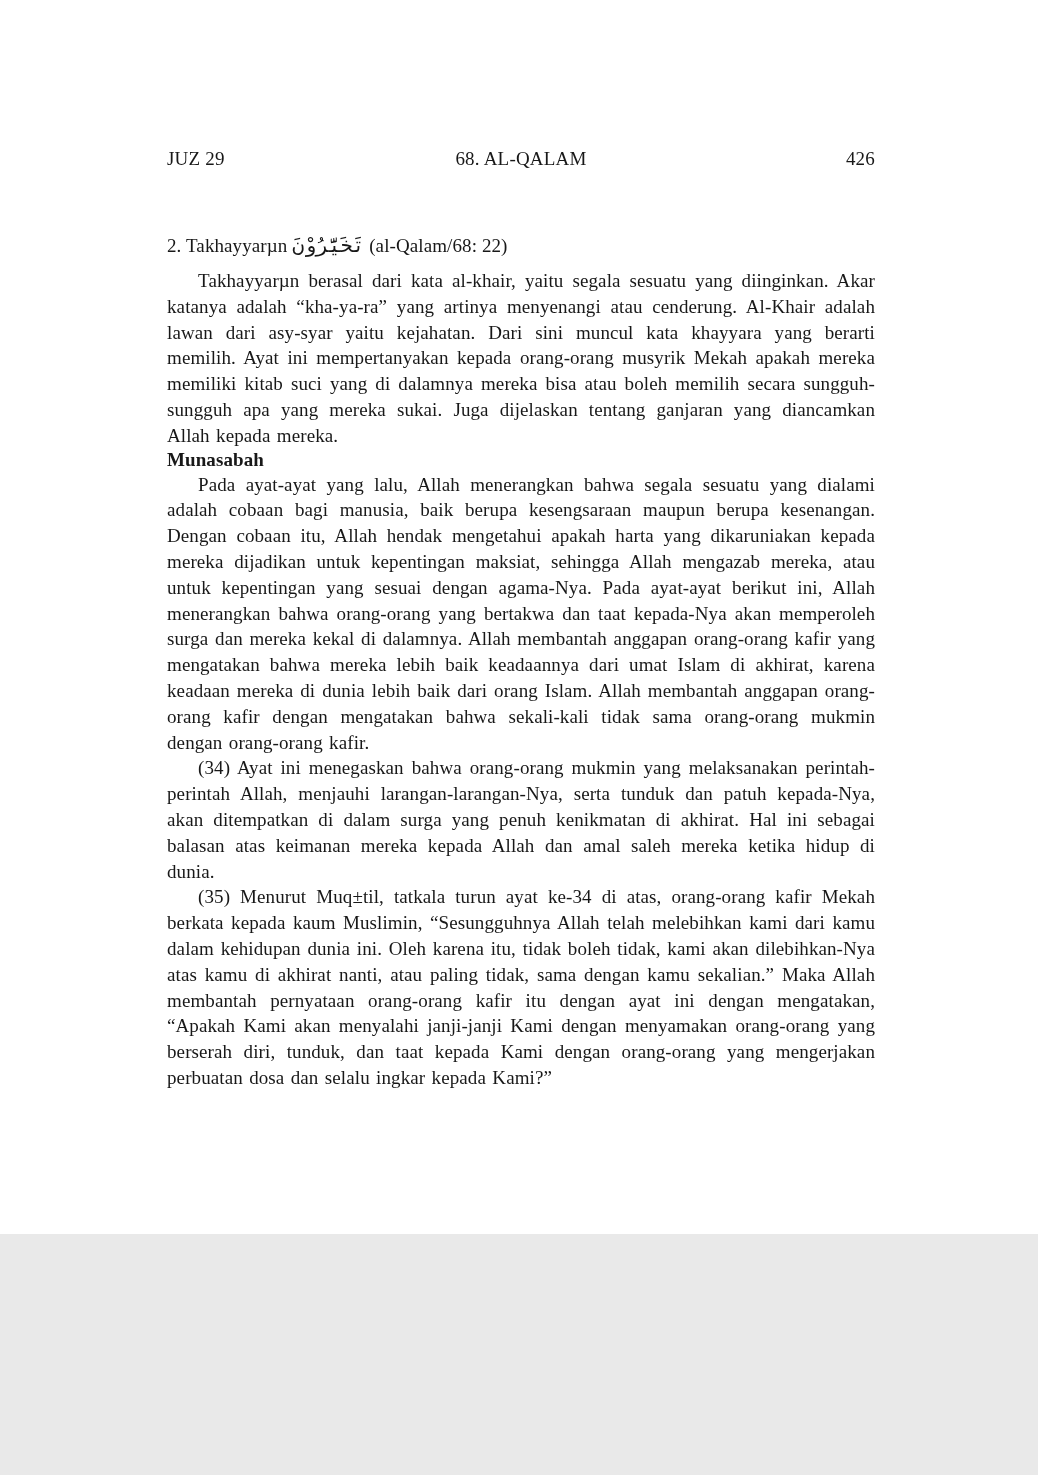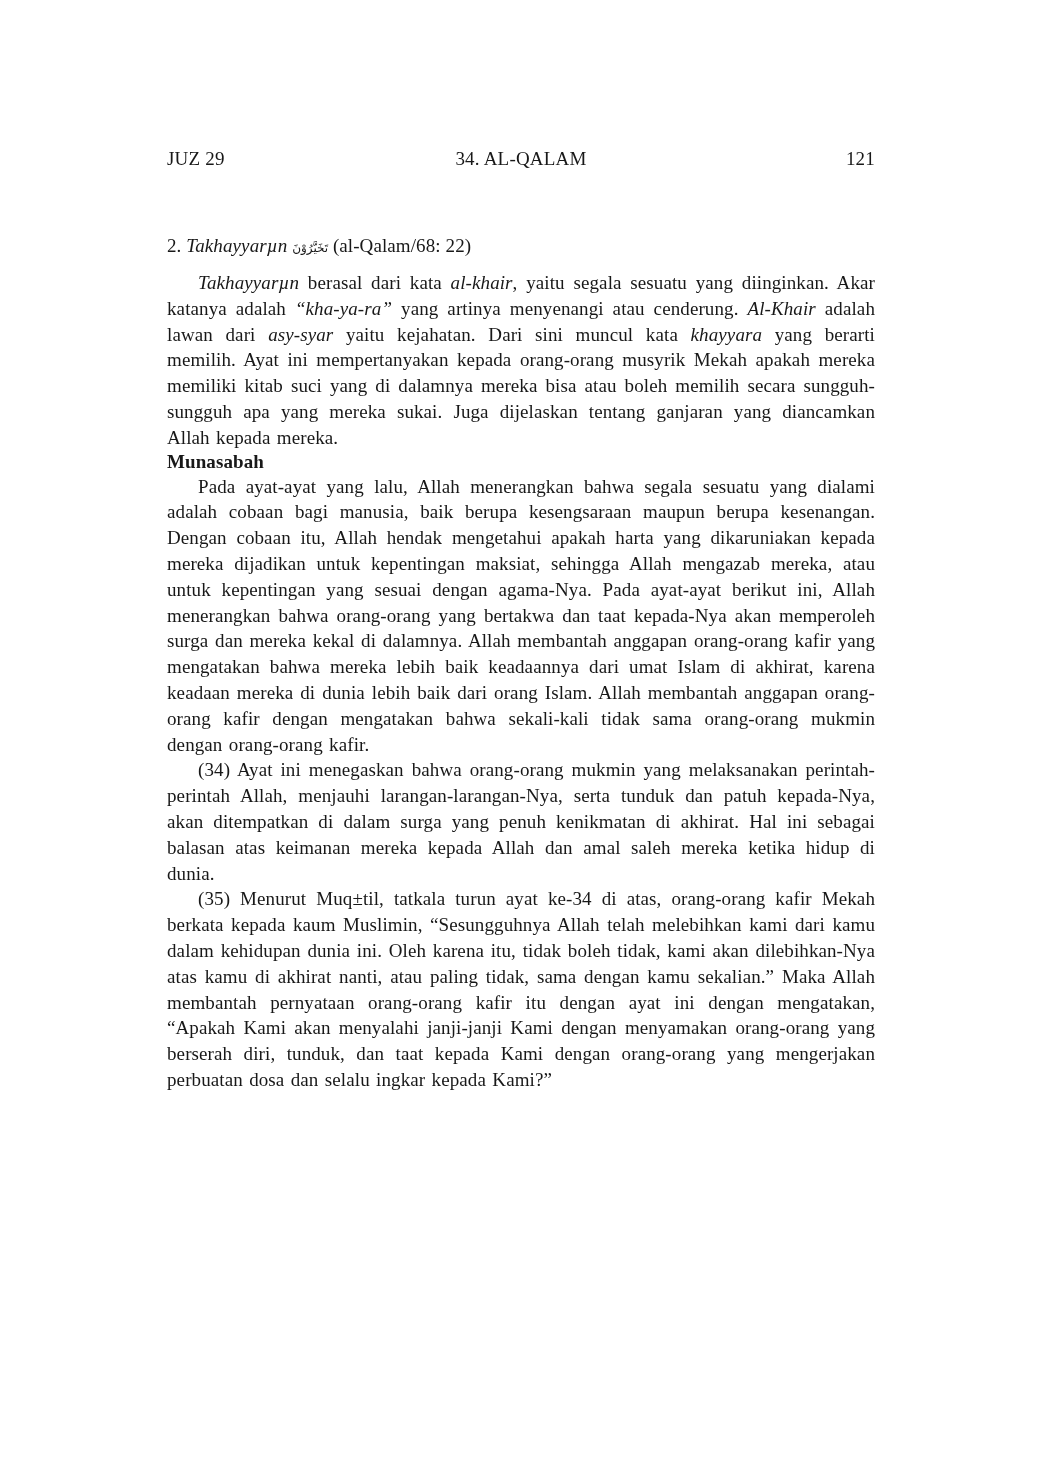--- a/index.html
+++ b/index.html
@@ -1,19 +1,19 @@
 <!DOCTYPE html>
 <html><head>
 <meta charset="utf-8">
 <style>
   * { margin: 0; padding: 0; box-sizing: border-box; }
   html, body { background: #e9e9e9; }
   .page {
     width: 1038px;
-    height: 1475px;
+    height: 1234px;
     margin: 0 auto;
     background: #ffffff;
     position: relative;
     font-family: "Liberation Serif", "DejaVu Serif", serif;
     color: #181818;
     overflow: hidden;
   }
   .content {
     position: absolute;
     left: 167px;
@@ -44,39 +44,39 @@
     word-spacing: 1.5px;
     letter-spacing: 0.1px;
   }
   .indent { text-indent: 31px; }
   .sub-heading {
     font-size: 19px;
     font-weight: bold;
     margin-bottom: 1px;
     letter-spacing: 0.1px;
   }
-  .it { font-style: italic; }
+  .it { }
   .ar {
-    font-family: Liberation Serif, serif;
-    font-size: 12px;
+    font-family: Liberation Mono, monospace;
+    font-size: 20px;
     line-height: 25px;
     direction: rtl;
     unicode-bidi: embed;
   }
 </style>
 </head>
 <body>
 
 <div class="page">
   <div class="content">
 
     <header class="page-header">
       <span class="h-left">JUZ 29</span>
-      <span class="h-center">34. AL-QALAM</span>
-      <span class="h-right">121</span>
+      <span class="h-center">68. AL-QALAM</span>
+      <span class="h-right">426</span>
     </header>
 
     <p class="term-heading"><span>2.  </span><span class="it">Takhayyarµn </span><span class="ar">تَخَيَّرُوْنَ</span><span> (al-Qalam/68: 22)</span></p>
 
     <p class="para indent"><span class="it">Takhayyarµn</span><span> berasal dari kata </span><span class="it">al-khair</span><span>, yaitu segala sesuatu yang diinginkan. Akar katanya adalah </span><span class="it">“kha-ya-ra”</span><span> yang artinya menyenangi atau cenderung. </span><span class="it">Al-Khair</span><span> adalah lawan dari </span><span class="it">asy-syar</span><span> yaitu kejahatan. Dari sini muncul kata </span><span class="it">khayyara</span><span> yang berarti memilih. Ayat ini mempertanyakan kepada orang-orang musyrik Mekah apakah mereka memiliki kitab suci yang di dalamnya mereka bisa atau boleh memilih secara sungguh-sungguh apa yang mereka sukai. Juga dijelaskan tentang ganjaran yang diancamkan Allah kepada mereka.</span></p>
 
     <h3 class="sub-heading">Munasabah</h3>
     <p class="para indent">Pada ayat-ayat yang lalu, Allah menerangkan bahwa segala sesuatu yang dialami adalah cobaan bagi manusia, baik berupa kesengsaraan maupun berupa kesenangan. Dengan cobaan itu, Allah hendak mengetahui apakah harta yang dikaruniakan kepada mereka dijadikan untuk kepentingan maksiat, sehingga Allah mengazab mereka, atau untuk kepentingan yang sesuai dengan agama-Nya. Pada ayat-ayat berikut ini, Allah menerangkan bahwa orang-orang yang bertakwa dan taat kepada-Nya akan memperoleh surga dan mereka kekal di dalamnya. Allah membantah anggapan orang-orang kafir yang mengatakan bahwa mereka lebih baik keadaannya dari umat Islam di akhirat, karena keadaan mereka di dunia lebih baik dari orang Islam. Allah membantah anggapan orang-orang kafir dengan mengatakan bahwa sekali-kali tidak sama orang-orang mukmin dengan orang-orang kafir.</p>
 
     <p class="para indent">(34) Ayat ini menegaskan bahwa orang-orang mukmin yang melaksanakan perintah-perintah Allah, menjauhi larangan-larangan-Nya, serta tunduk dan patuh kepada-Nya, akan ditempatkan di dalam surga yang penuh kenikmatan di akhirat. Hal ini sebagai balasan atas keimanan mereka kepada Allah dan amal saleh mereka ketika hidup di dunia.</p>

